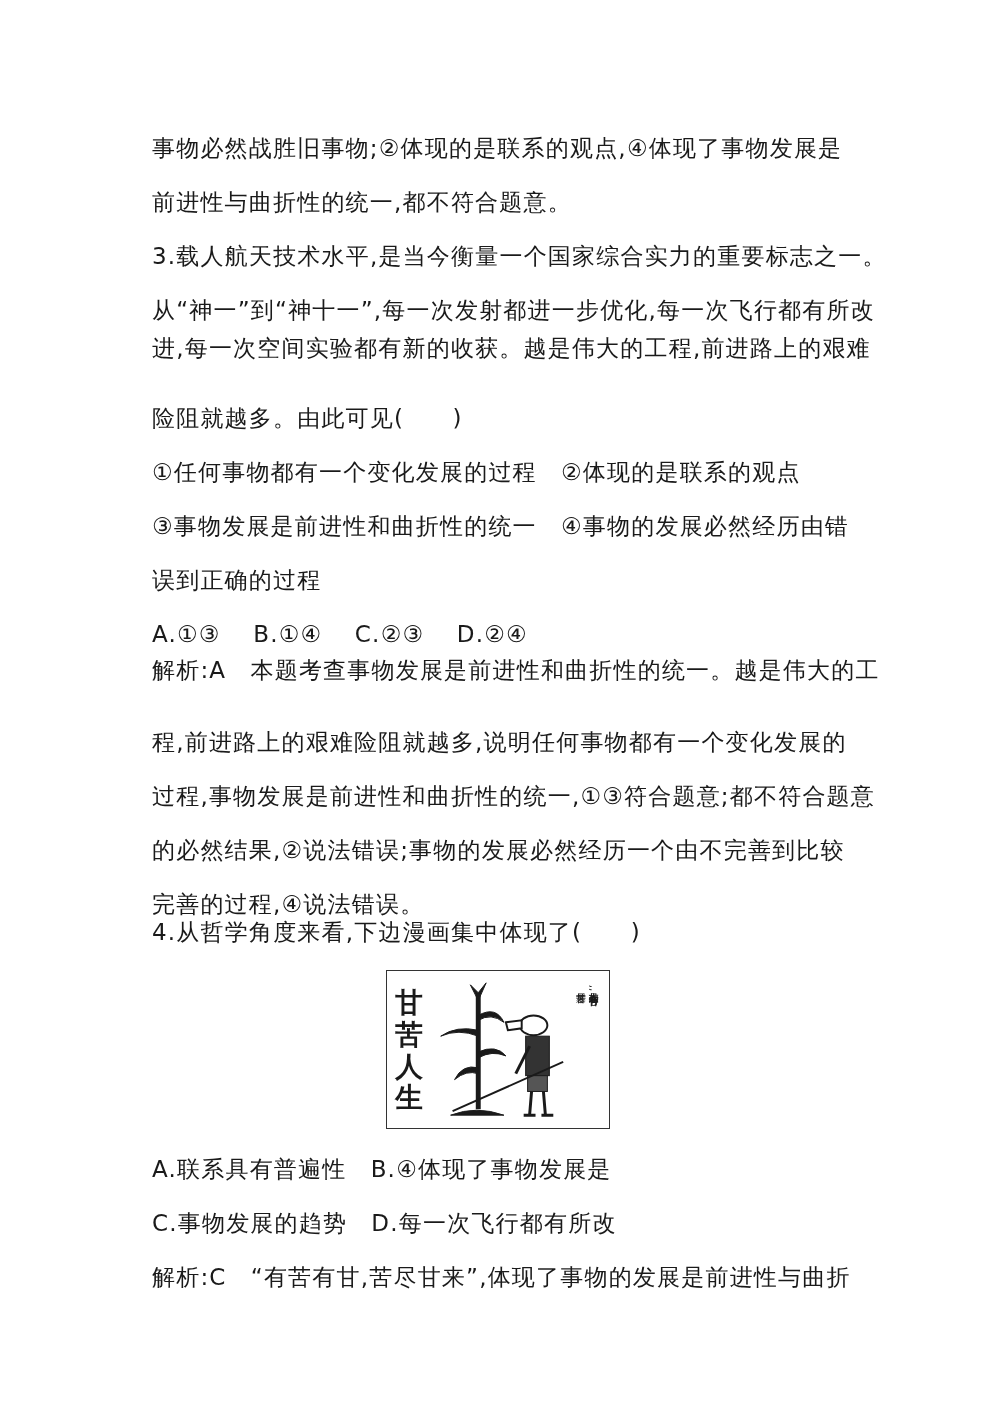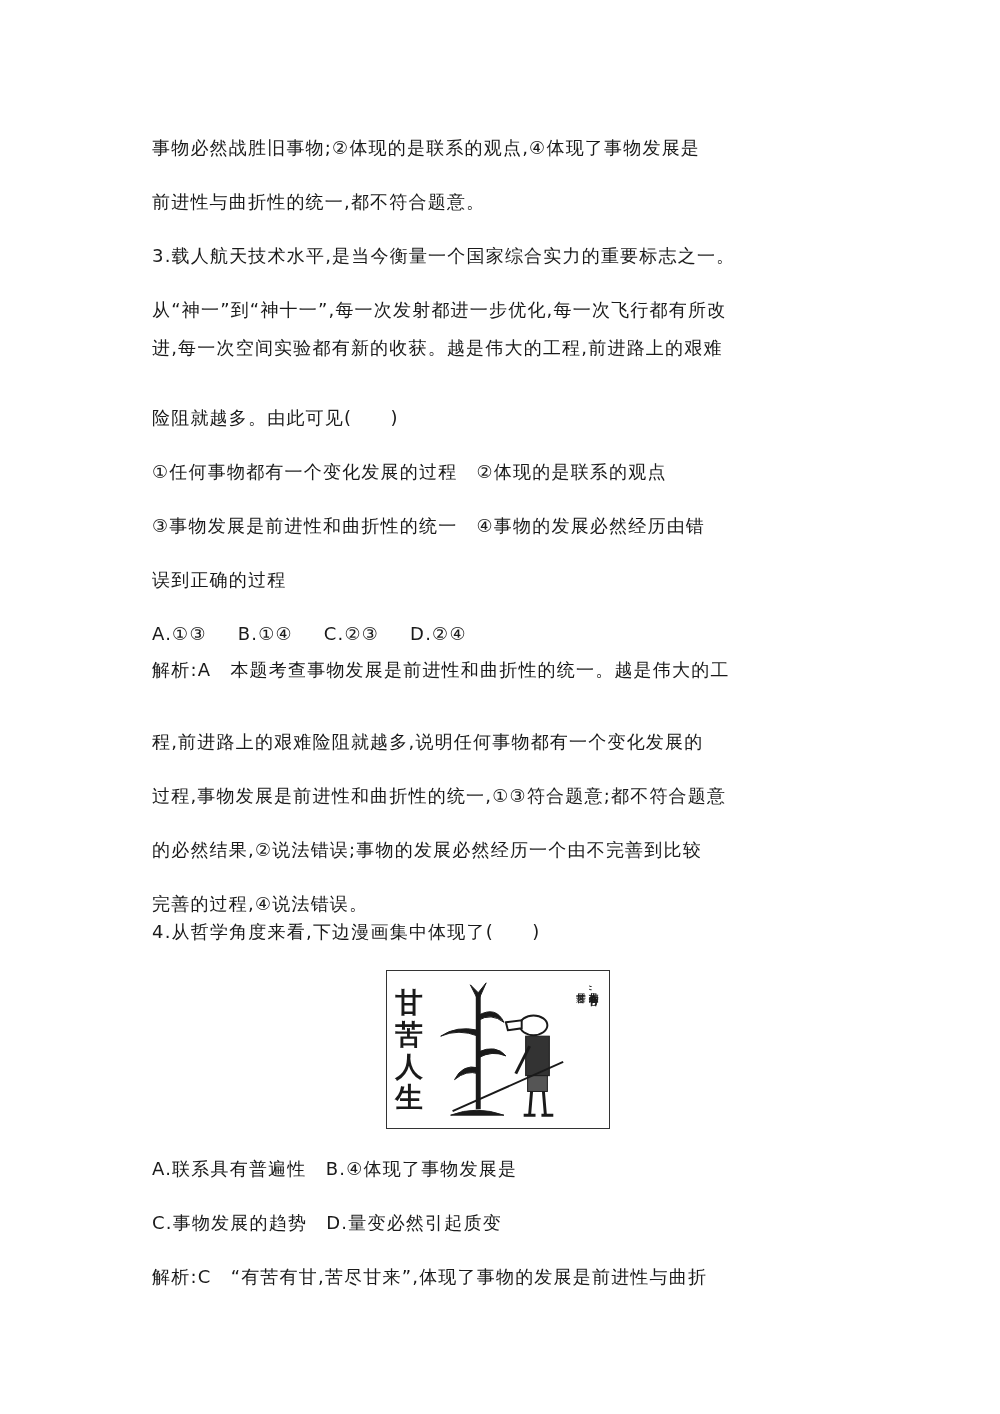--- a/index.html
+++ b/index.html
@@ -4,21 +4,21 @@
 <style>
   html, body { margin: 0; padding: 0; }
   body {
     width: 1000px; height: 1414px; background: #ffffff; position: relative;
     overflow: hidden; color: #1a1a1a;
     font-family: "DejaVu Sans", "Liberation Sans", sans-serif;
   }
   .page { position: absolute; left: 152px; top: 0; width: 730px; }
   .line {
     position: absolute; left: 0; white-space: nowrap;
-    font-size: 18px; line-height: 30px; letter-spacing: 1.2px;
+    font-size: 23px; line-height: 30px; letter-spacing: 1.2px;
   }
   .gap { display: inline-block; width: 24px; }
   .figure {
     position: absolute; left: 386px; top: 970px; width: 224px; height: 159px;
     border: 1.5px solid #333; box-sizing: border-box; background: #fff;
   }
   .figure svg { width: 100%; height: 100%; display: block; }
 </style>
 </head>
 <body>
@@ -45,21 +45,21 @@
 
   <div class="line" style="top:655px">解析:A　本题考查事物发展是前进性和曲折性的统一。越是伟大的工</div>
   <div class="line" style="top:727px">程,前进路上的艰难险阻就越多,说明任何事物都有一个变化发展的</div>
   <div class="line" style="top:781px">过程,事物发展是前进性和曲折性的统一,①③符合题意;都不符合题意</div>
   <div class="line" style="top:835px">的必然结果,②说法错误;事物的发展必然经历一个由不完善到比较</div>
   <div class="line" style="top:889px">完善的过程,④说法错误。</div>
 
   <div class="line" style="top:917px">4.从哲学角度来看,下边漫画集中体现了(　　)</div>
 
   <div class="line" style="top:1154px">A.联系具有普遍性　B.④体现了事物发展是</div>
-  <div class="line" style="top:1208px">C.事物发展的趋势　D.量变必然引起质变</div>
+  <div class="line" style="top:1208px">C.事物发展的趋势　D.每一次飞行都有所改</div>
   <div class="line" style="top:1262px">解析:C　“有苦有甘,苦尽甘来”,体现了事物的发展是前进性与曲折</div>
 </div>
 
 <div class="figure">
   <svg viewBox="0 0 224 159" xmlns="http://www.w3.org/2000/svg">
 
     <g font-family="DejaVu Sans, sans-serif" font-weight="bold" font-size="28" fill="#1a1a1a">
       <text x="8" y="42">甘</text>
       <text x="8" y="74">苦</text>
       <text x="8" y="106">人</text>

